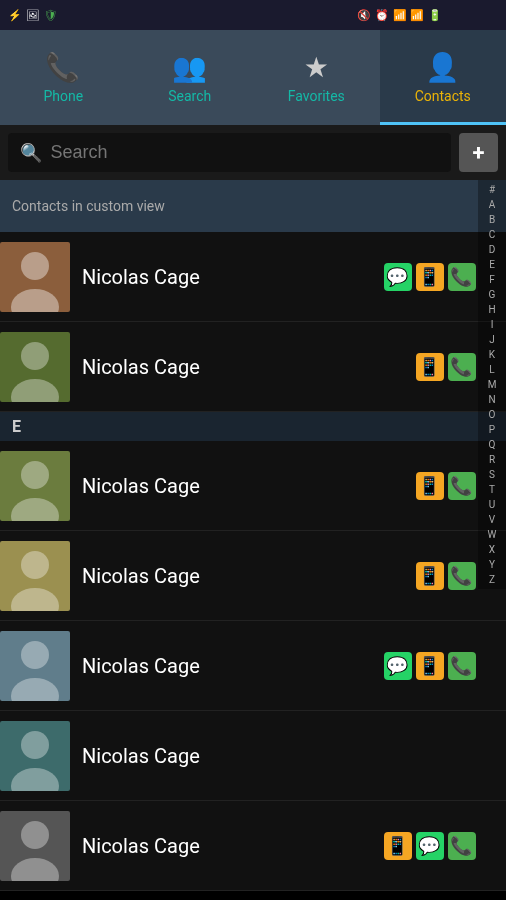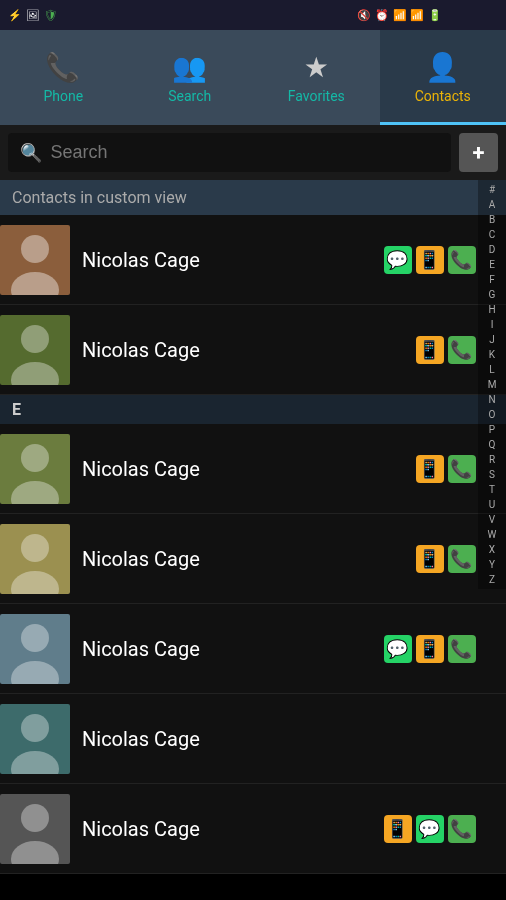--- a/index.html
+++ b/index.html
@@ -135,23 +135,23 @@
       justify-content: center;
       cursor: pointer;
       font-size: 22px;
       color: #fff;
       font-weight: bold;
     }
 
     
     .section-header {
       width: 100%;
-      padding: 8px 12px;
+      padding: 18px 12px;
       background: #2a3a4a;
-      font-size: 16px;
+      font-size: 14px;
       color: #aaa;
     }
     .section-header-letter {
       width: 100%;
       padding: 5px 12px;
       background: #1a2530;
       font-size: 16px;
       color: #ccc;
       font-weight: bold;
     }

